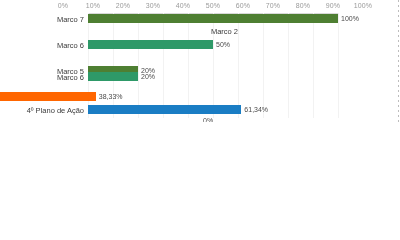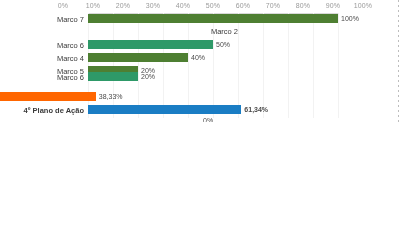--- a/index.html
+++ b/index.html
@@ -178,48 +178,41 @@
           <span class="bar-value" style="left: 0px;">0%</span>
         </div>
       </div>
       <div class="row" style="top: 26px;">
         <div class="row-label">Marco 6</div>
         <div class="row-barwrap">
           <div class="bar" style="width: 125px; background: rgb(46, 153, 104);"></div>
           <span class="bar-value" style="left: 125px;">50%</span>
         </div>
       </div>
-      <div class="row" style="top: 39px;">
-        <div class="row-label">Marco 4</div>
-        <div class="row-barwrap">
-          <div class="bar" style="width: 100px; background: rgb(78, 127, 50);"></div>
-          <span class="bar-value" style="left: 100px;">40%</span>
-        </div>
-      </div>
       <div class="row" style="top: 52px;">
         <div class="row-label">Marco 5</div>
         <div class="row-barwrap">
           <div class="bar" style="width: 50px; background: rgb(78, 127, 50);"></div>
           <span class="bar-value" style="left: 50px;">20%</span>
         </div>
       </div>
       <div class="row" style="top: 58px;">
         <div class="row-label">Marco 6</div>
         <div class="row-barwrap">
           <div class="bar" style="width: 50px; background: rgb(46, 153, 104);"></div>
           <span class="bar-value" style="left: 50px;">20%</span>
         </div>
       </div>
       <div class="row" style="top: 78px;">
         <div class="row-barwrap">
           <div class="bar" style="width: 95.825px; background: rgb(255, 102, 0);"></div>
           <span class="bar-value" style="left: 95.825px;">38,33%</span>
         </div>
       </div>
-      <div class="row" style="top: 91px; font-weight: bold;">
+      <div class="row" style="top: 91px;">
         <div class="row-label">4º Plano de Ação</div>
         <div class="row-barwrap">
           <div class="bar" style="width: 153.35px; background: rgb(26, 125, 196);"></div>
           <span class="bar-value" style="left: 153.35px;">61,34%</span>
         </div>
       </div>
     </div>
 
   <div class="right-edge"></div>
 </div>

